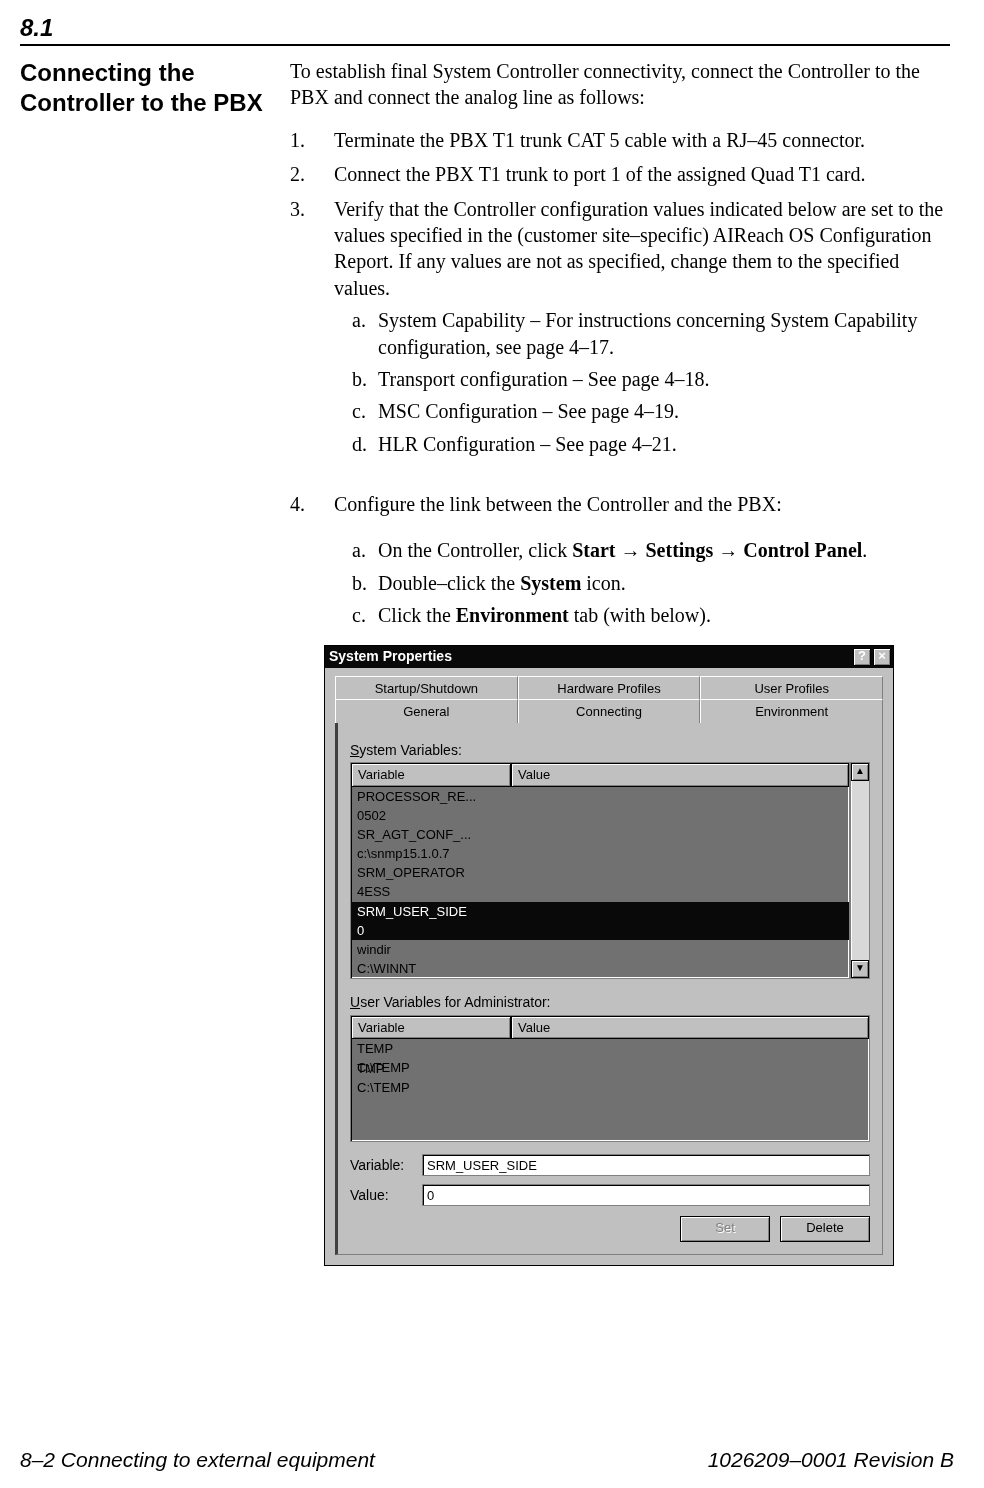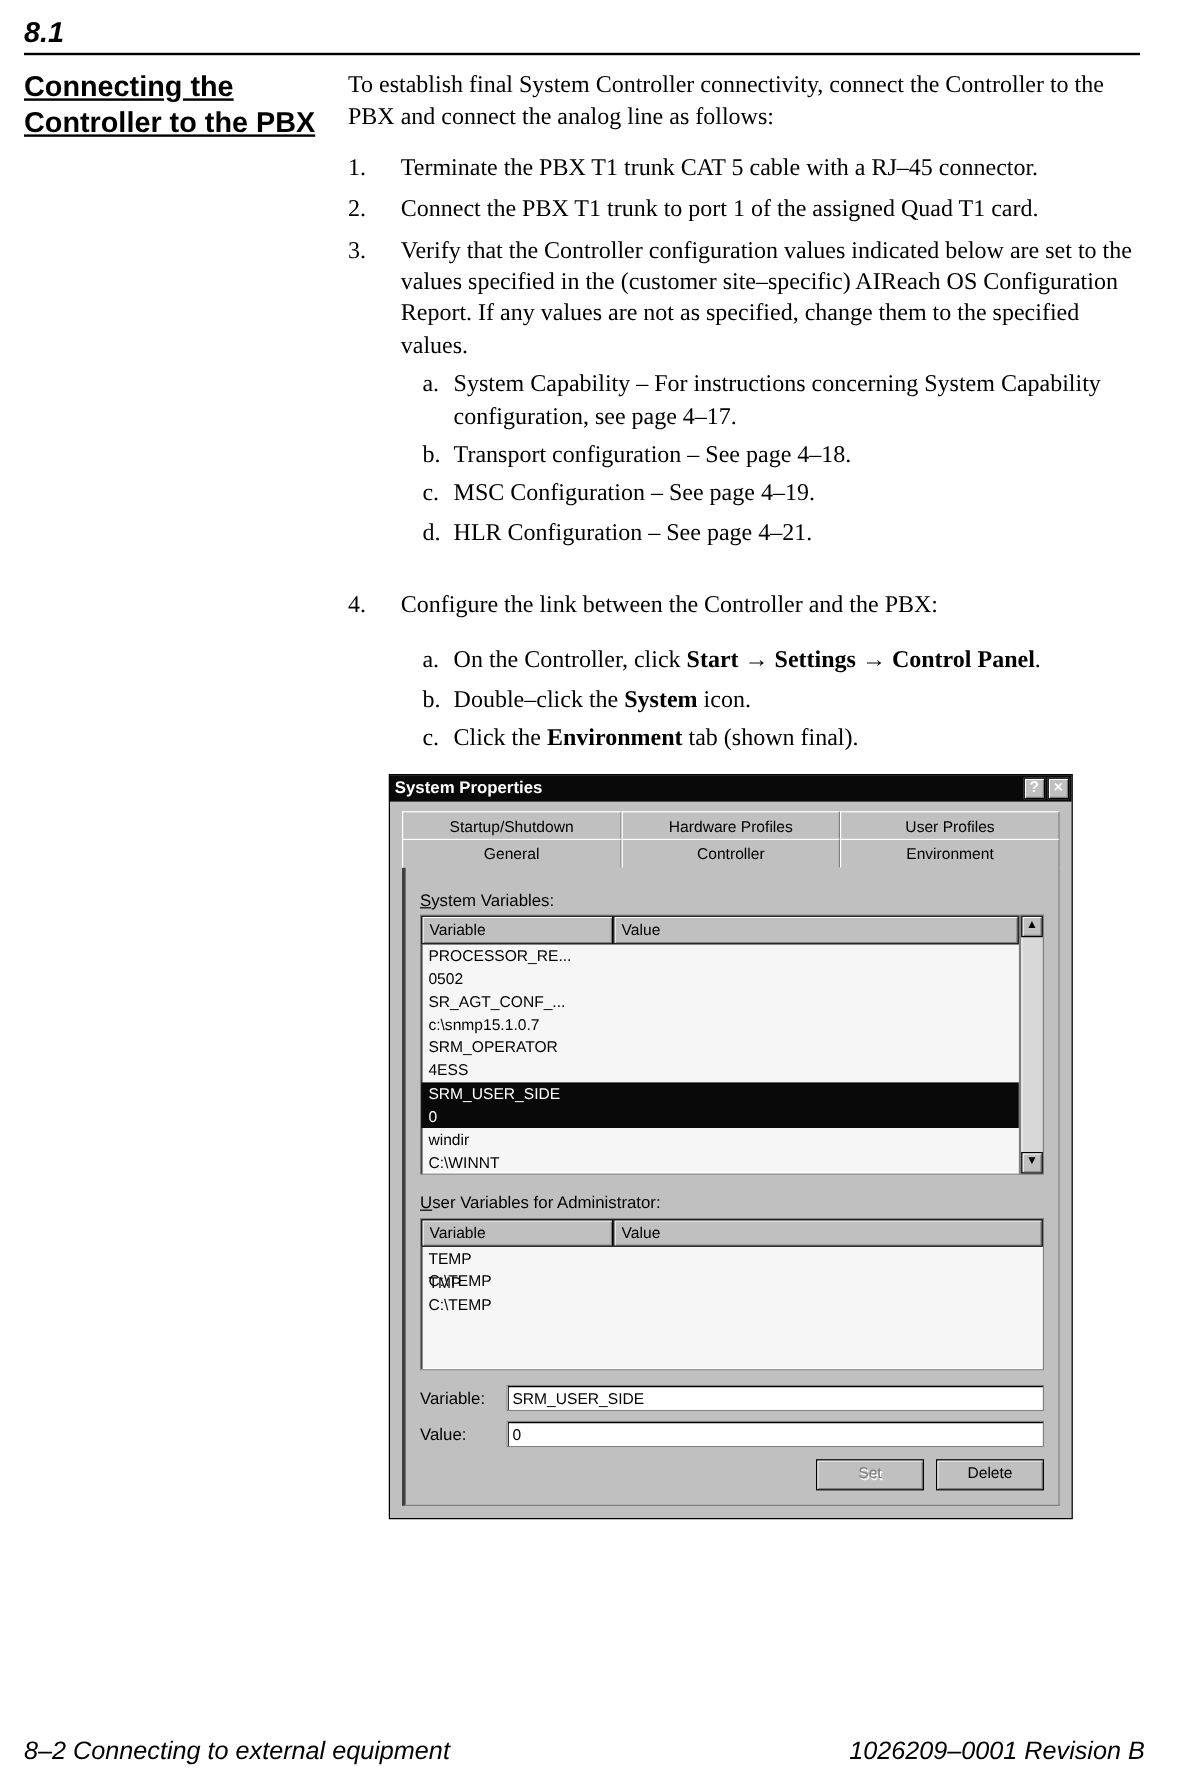--- a/index.html
+++ b/index.html
@@ -31,21 +31,20 @@
   .two-col { display: flex; }
   .left-col {
     width: 270px;
     flex-shrink: 0;
     font-family: Arial, Helvetica, sans-serif;
     font-weight: bold;
     font-size: 24px;
     line-height: 1.25;
     padding-right: 18px;
     margin-left: -36px;
-    text-decoration: underline;
   }
   .right-col {
     flex: 1;
     line-height: 1.32;
   }
   .intro { margin-bottom: 16px; }
   ol.main { padding-left: 0; margin: 0; list-style: none; }
   ol.main > li {
     display: flex;
     margin-bottom: 8px;
@@ -131,21 +130,21 @@
   }
 
   .field-label {
     margin: 8px 0 3px 0;
   }
   .field-label .ul { text-decoration: underline; }
 
   .listbox-wrap { display: flex; }
   .listbox {
     flex: 1;
-    background: #fef9c3;
+    background: #8b5cf6;
     border: 1px solid #808080;
     box-shadow: inset 1px 1px #000, inset -1px -1px #fff;
   }
   .list-header { display: flex; }
   .list-header .colh {
     background: #c0c0c0;
     border: 1px solid #000;
     box-shadow: inset 1px 1px #fff, inset -1px -1px #808080;
     padding: 2px 6px;
     font-size: 13px;
@@ -281,21 +280,21 @@
               </li>
               <li>
                 <span class="alpha">b.</span>
                 <span class="body">
                   <span>Double–click the </span><b>System</b><span> icon.</span>
                 </span>
               </li>
               <li>
                 <span class="alpha">c.</span>
                 <span class="body">
-                  <span>Click the </span><b>Environment</b><span> tab (shown final).</span>
+                  <span>Click the </span><b>Environment</b><span> tab (with below).</span>
                 </span>
               </li>
             </ol>
           </div>
         </li>
       </ol>
 
       <div class="dialog-wrap">
         <div class="dialog">
           <div class="titlebar">
@@ -306,21 +305,21 @@
             </span>
           </div>
           <div class="dlg-body">
             <div class="tabrow">
               <div class="tab">Startup/Shutdown</div>
               <div class="tab">Hardware Profiles</div>
               <div class="tab">User Profiles</div>
             </div>
             <div class="tabrow tabrow2">
               <div class="tab">General</div>
-              <div class="tab">Controller</div>
+              <div class="tab">Connecting</div>
               <div class="tab selected">Environment</div>
             </div>
             <div class="tab-panel">
               <div class="field-label"><span class="ul">S</span><span>ystem Variables:</span></div>
               <div class="listbox-wrap">
                 <div class="listbox">
                   <div class="list-header">
                     <div class="colh var">Variable</div>
                     <div class="colh val">Value</div>
                   </div>

